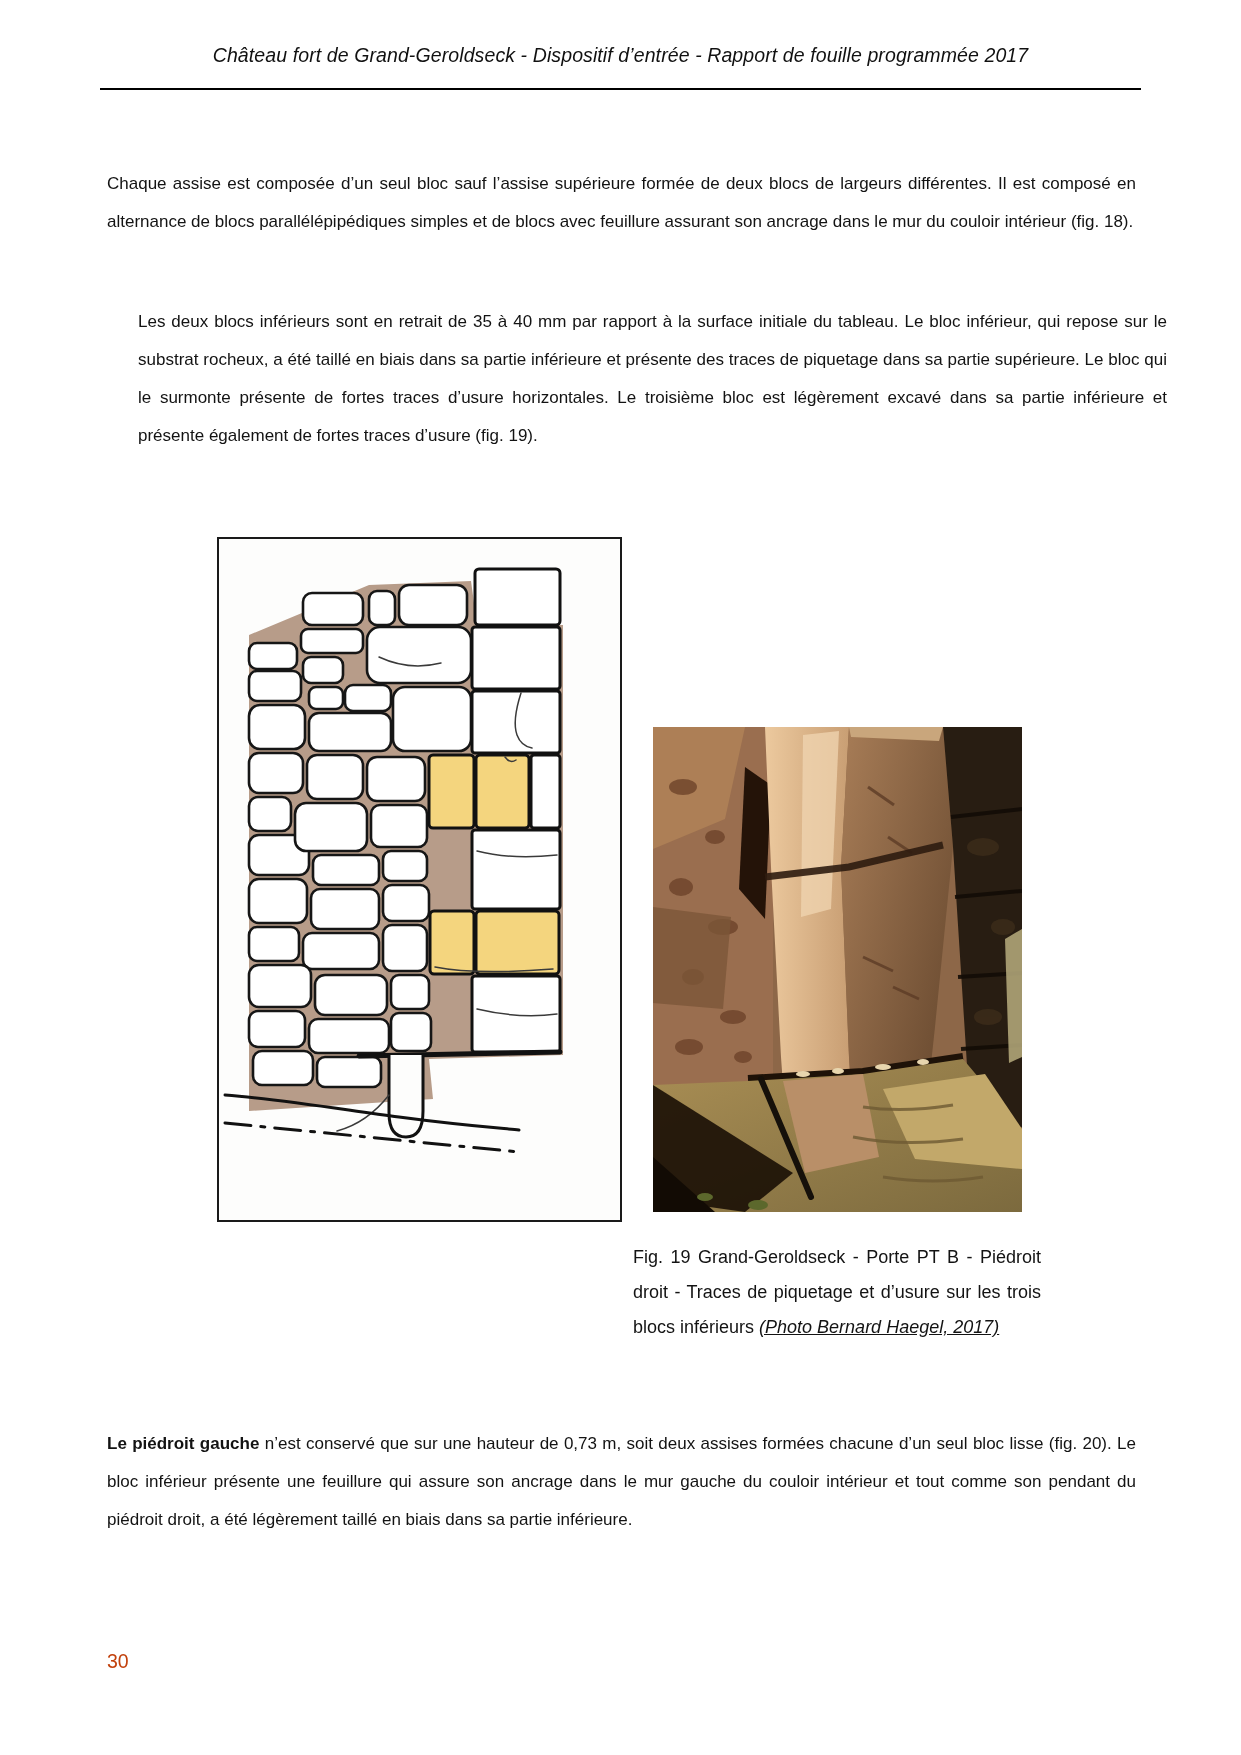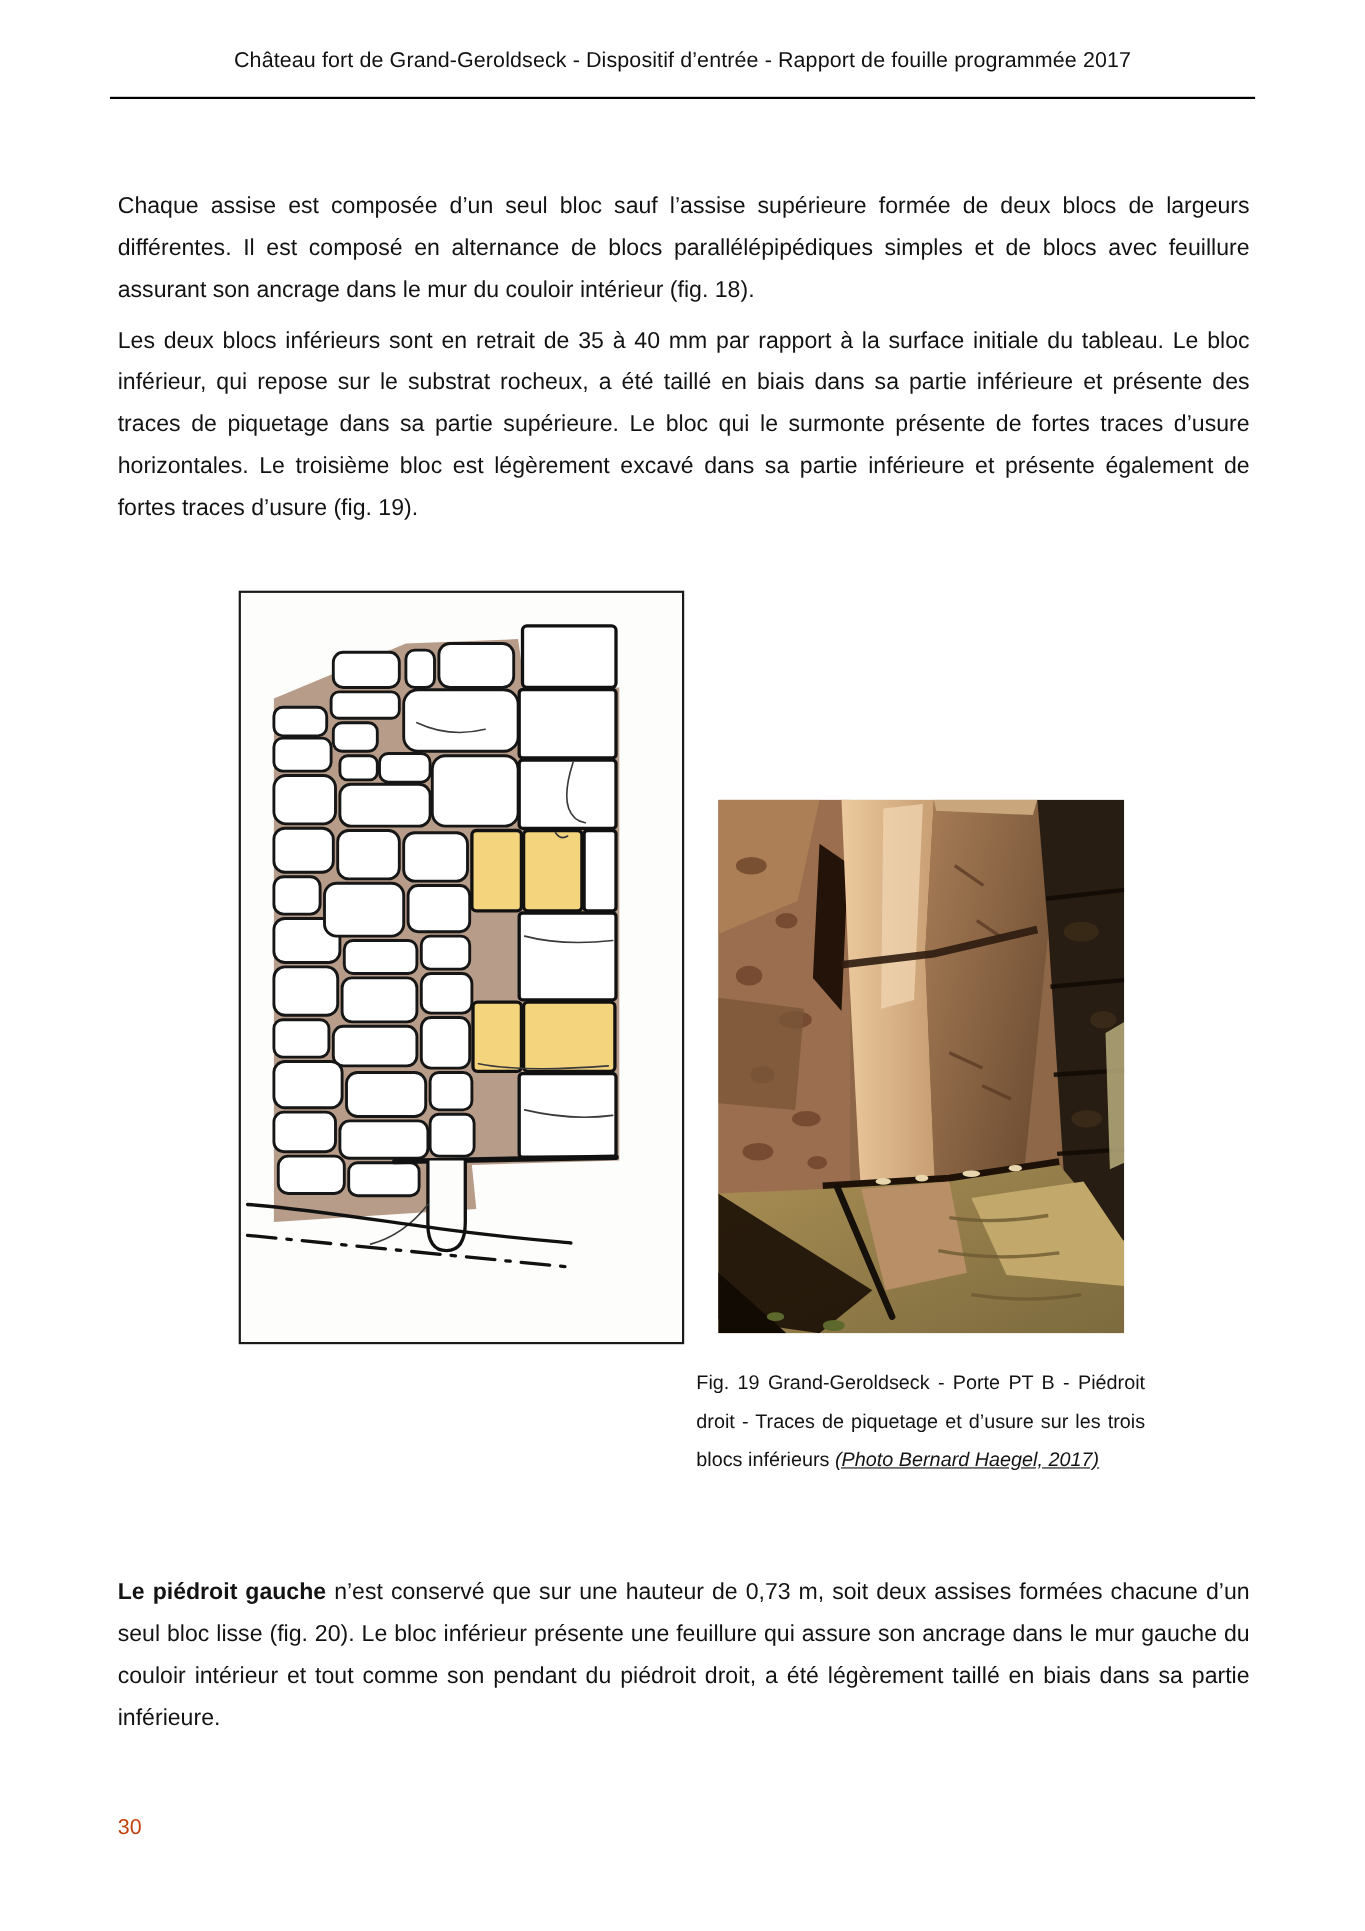--- a/index.html
+++ b/index.html
@@ -7,34 +7,34 @@
     position:relative;
     width:1241px;height:1755px;
     background:#ffffff;
     font-family:"Liberation Sans", sans-serif;
     color:#171717;
     overflow:hidden;
   }
   .header-title{
     position:absolute;top:44px;left:0;right:0;
     text-align:center;
-    font-size:19.5px;letter-spacing:.1px;color:#111;
+    font-size:19.5px;letter-spacing:.1px;color:#111;font-style:italic;
   }
   .header-rule{
     position:absolute;top:88px;left:100px;width:1041px;height:2px;
     background:#000;
   }
   .body-para{
     position:absolute;left:107px;width:1029px;
-    font-size:21px;line-height:38px;
+    font-size:17px;line-height:38px;
     text-align:justify;text-justify:inter-word;
     color:#131313;
   }
   .para-1{top:148px;}
-  .para-2{top:270px;}
+  .para-2{top:286px;margin-left:31px;}
   .para-3{top:1408px;}
   .para-3 .lead{font-weight:bold;}
   .fig18-frame{
     position:absolute;left:217px;top:537px;width:401px;height:681px;
     border:2px solid #1a1a1a;background:#fdfdfc;box-sizing:content-box;
   }
   .fig19-photo{
     position:absolute;left:653px;top:727px;width:369px;height:485px;
   }
   .caption{

